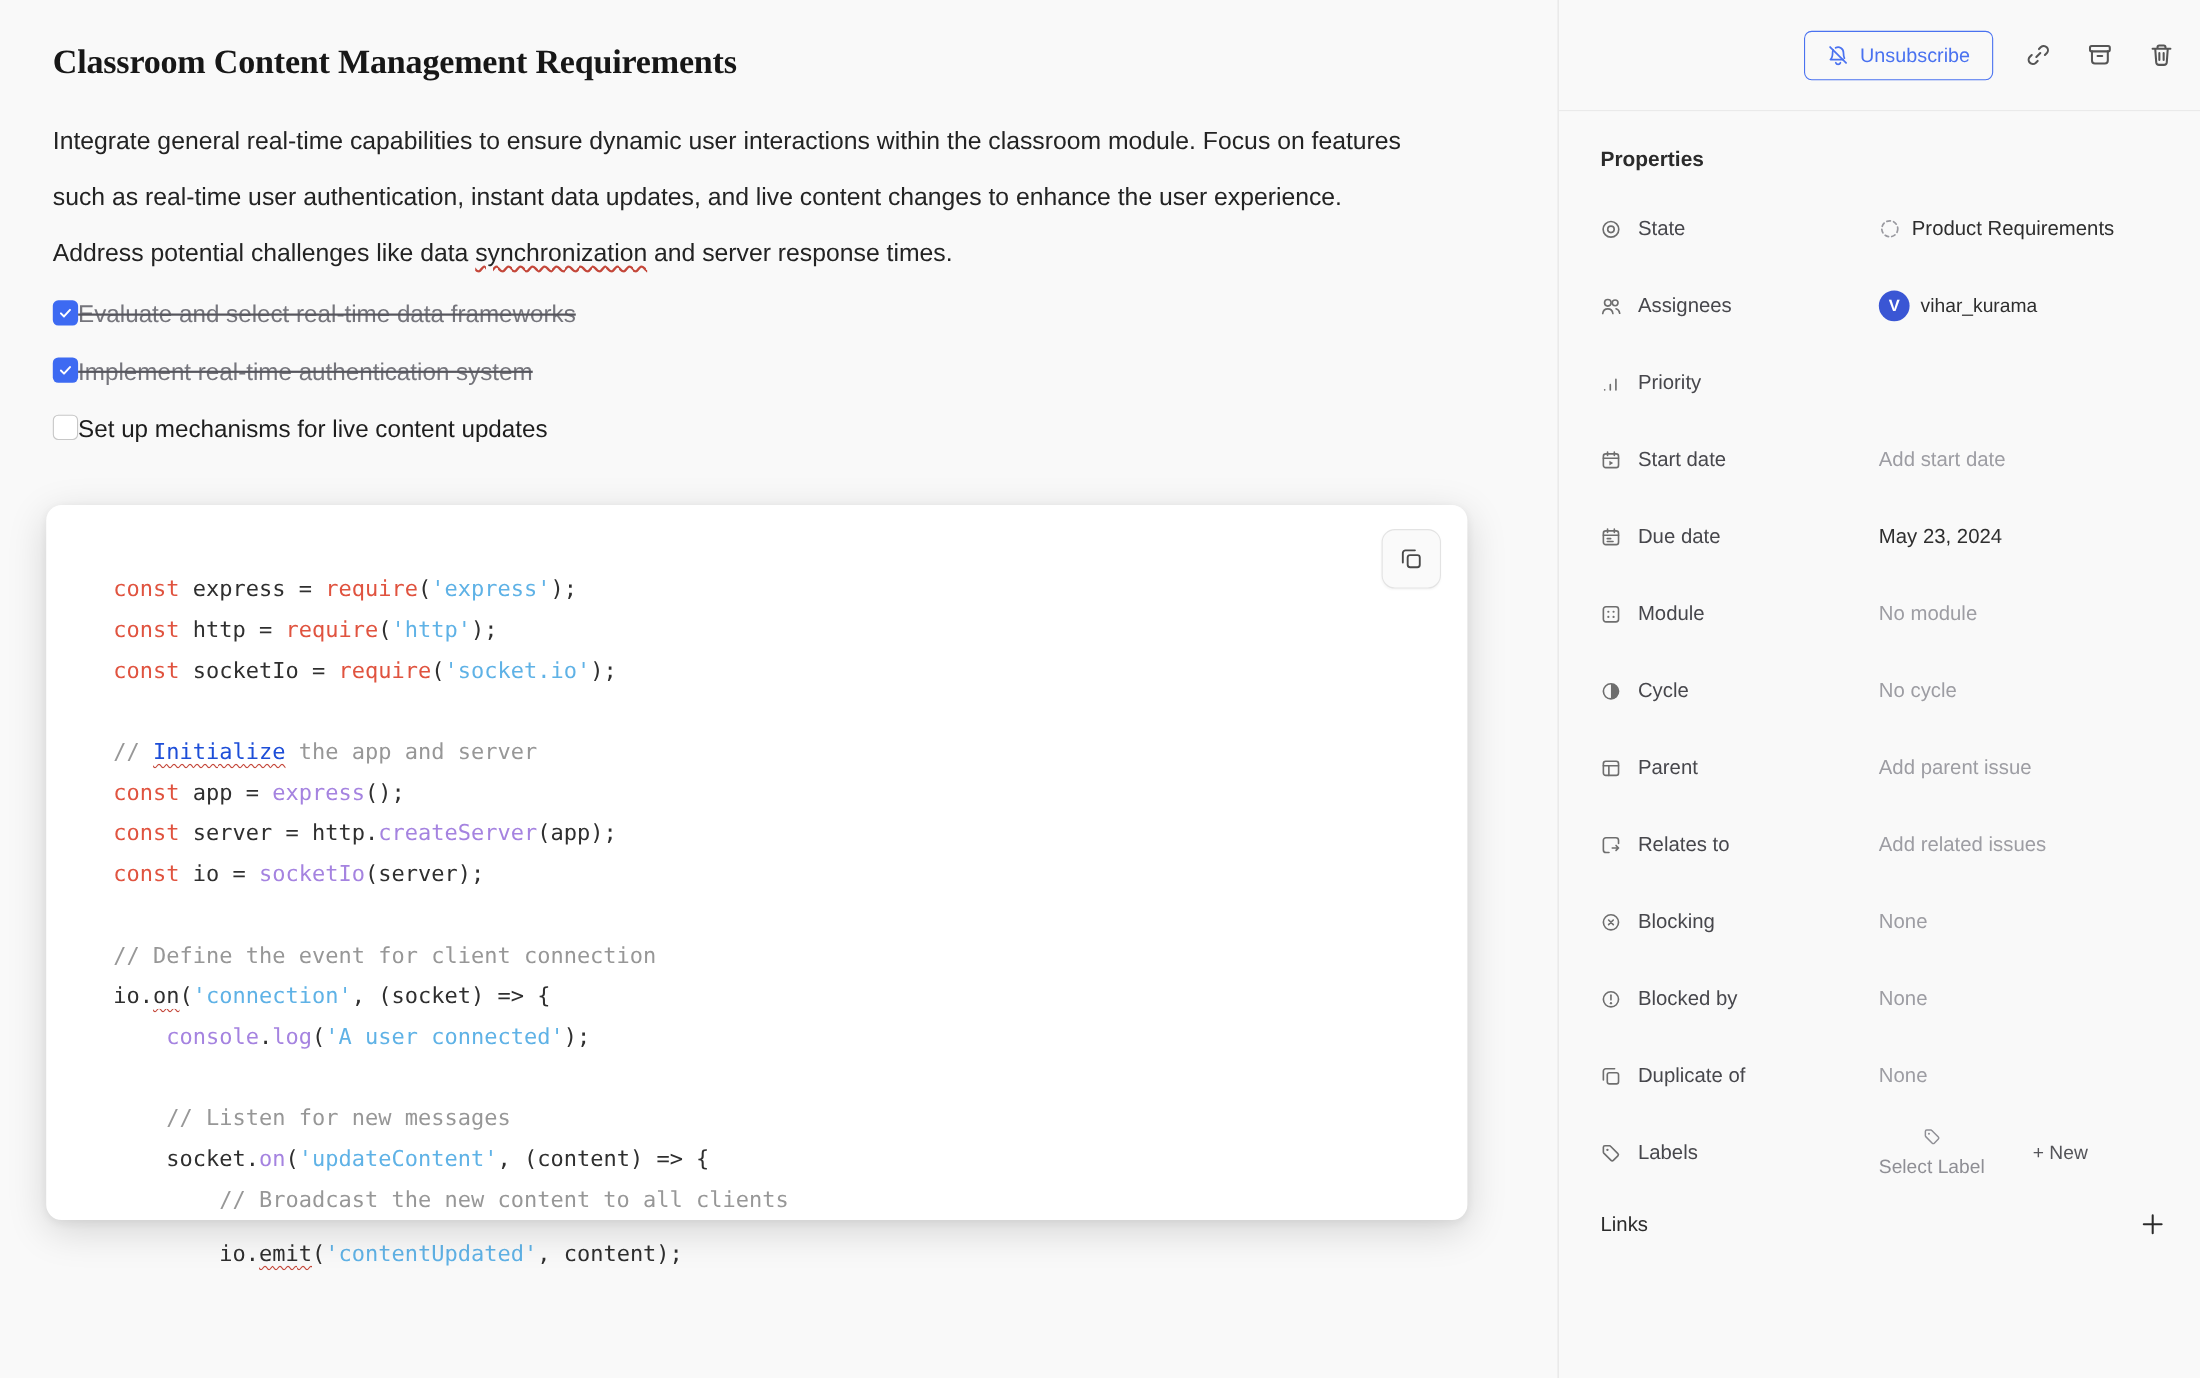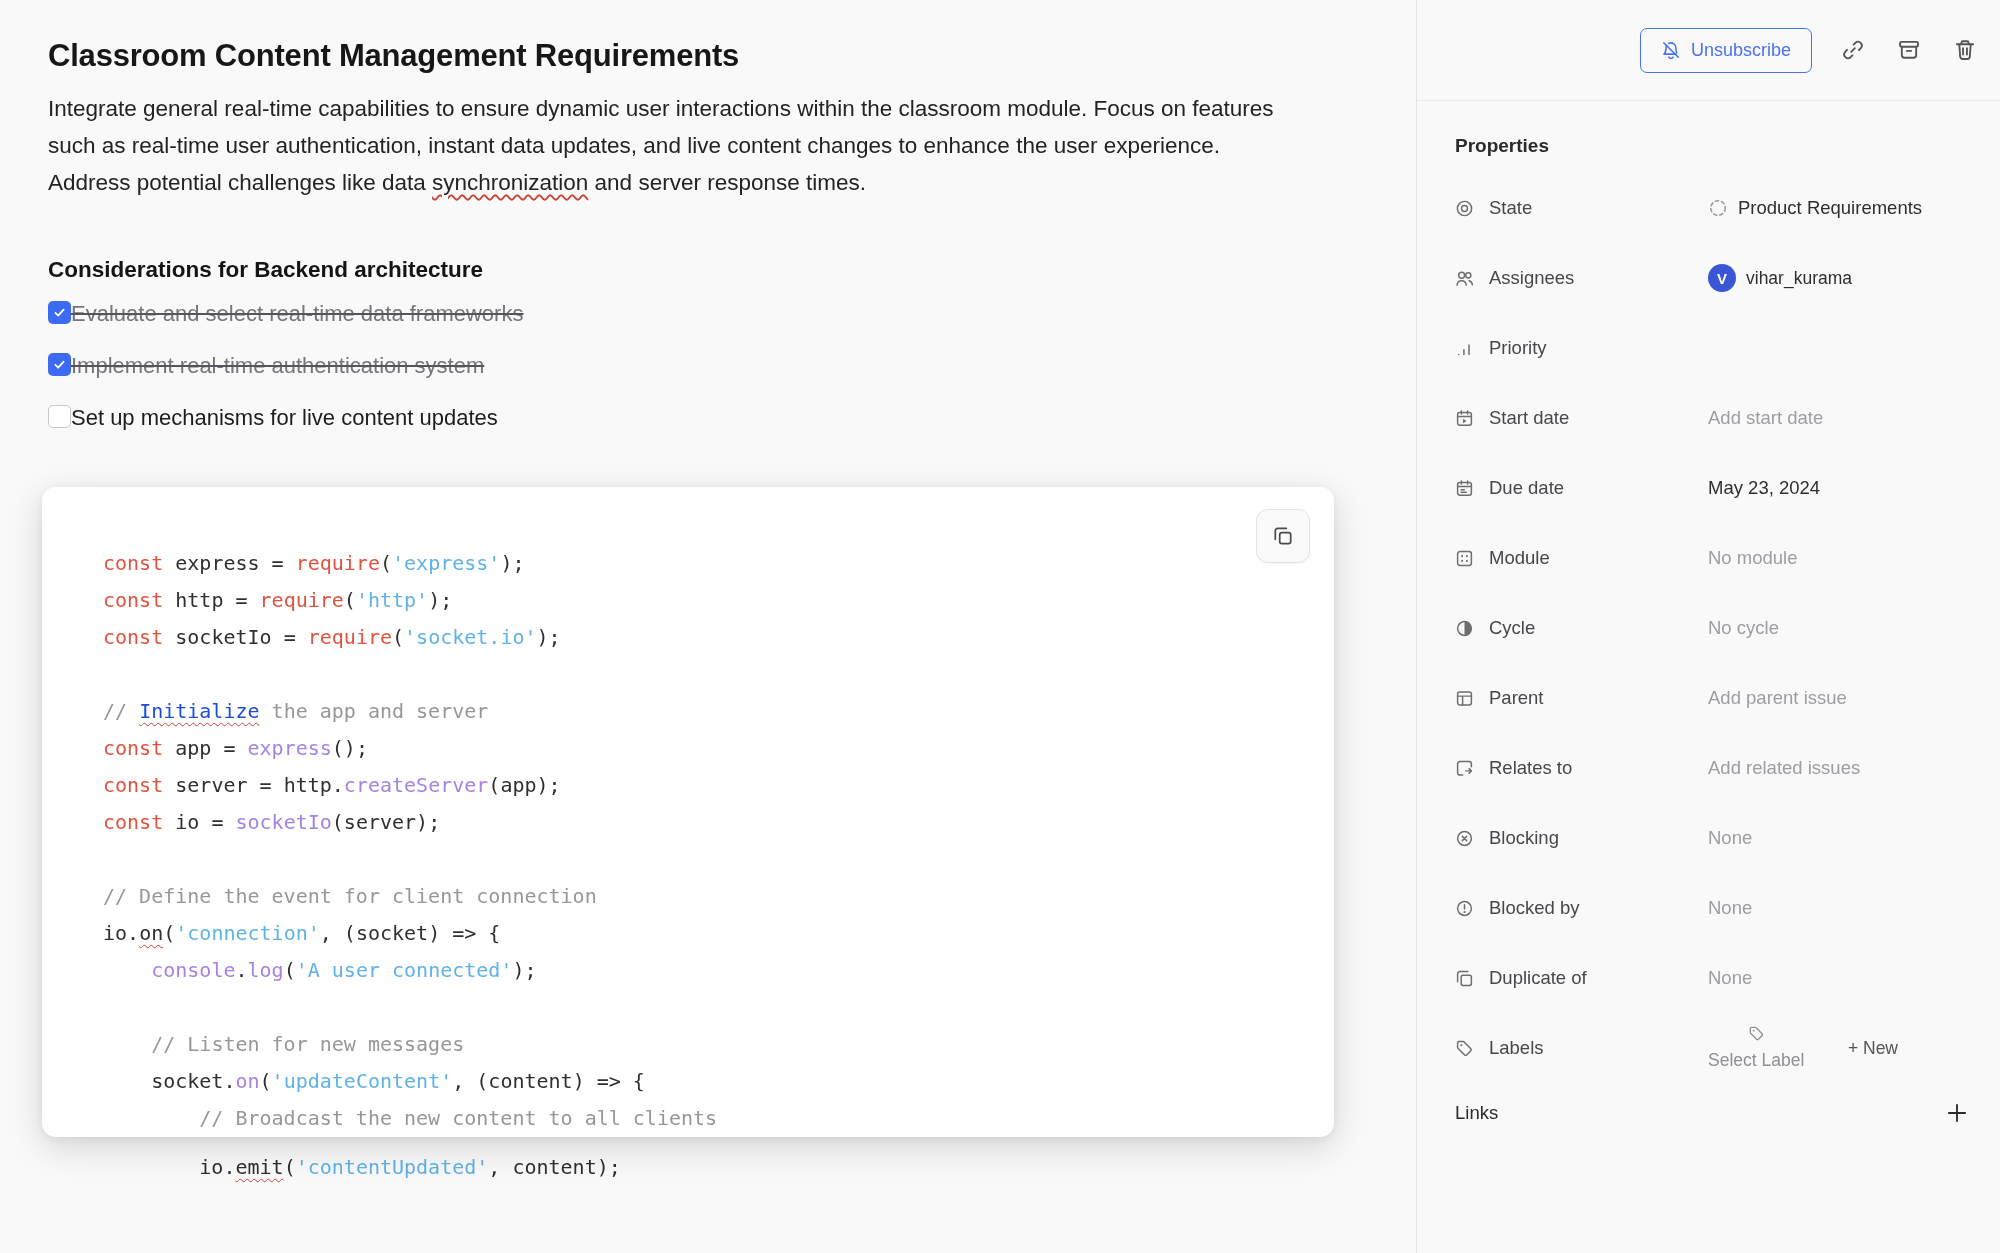--- a/index.html
+++ b/index.html
@@ -14,23 +14,24 @@
   .screen { position: absolute; inset: 0; }
 
   
   .doc {
     position: absolute; left: 0; top: 0; width: 1357px; height: 1253px;
     padding: 30px 60px 0 48px;
   }
   .title {
     font-size: 31px; font-weight: 700; color: #171717; letter-spacing: -0.2px;
     margin-top: 8px;
+    font-family: Liberation Serif, serif;
   }
   .desc {
-    margin-top: 16px; font-size: 22.5px; line-height: 37px; color: #232323;
+    margin-top: 28px; font-size: 22.5px; line-height: 51px; color: #232323;
     max-width: 1255px;
   }
   .squiggle {
     text-decoration: underline;
     text-decoration-style: wavy;
     text-decoration-color: #c4473a;
     text-decoration-thickness: 1.5px;
     text-underline-offset: 4px;
   }
   .section {
@@ -170,21 +171,20 @@
   .icon { display: inline-flex; }
 </style>
 </head>
 <body>
 
 <div class="screen">
 
   <main class="doc">
     <h1 class="title">Classroom Content Management Requirements</h1>
     <p class="desc"><span>Integrate general real-time capabilities to ensure dynamic user interactions within the classroom module. Focus on features such as real-time user authentication, instant data updates, and live content changes to enhance the user experience. Address potential challenges like data </span><span class="squiggle">synchronization</span><span> and server response times.</span></p>
-    <h2 class="section">Considerations for Backend architecture</h2>
     <div class="checklist" id="checklist">
         <div class="check-row">
           <span class="checkbox checked">
             <svg viewBox="0 0 16 16" fill="none">
               <path d="M3.6 8.4l3 3 5.8-6.4" stroke="#fff" stroke-width="1.9" stroke-linecap="round" stroke-linejoin="round"></path>
             </svg>
           </span>
           <span class="check-label done">Evaluate and select real-time data frameworks</span>
         </div>
         <div class="check-row">

